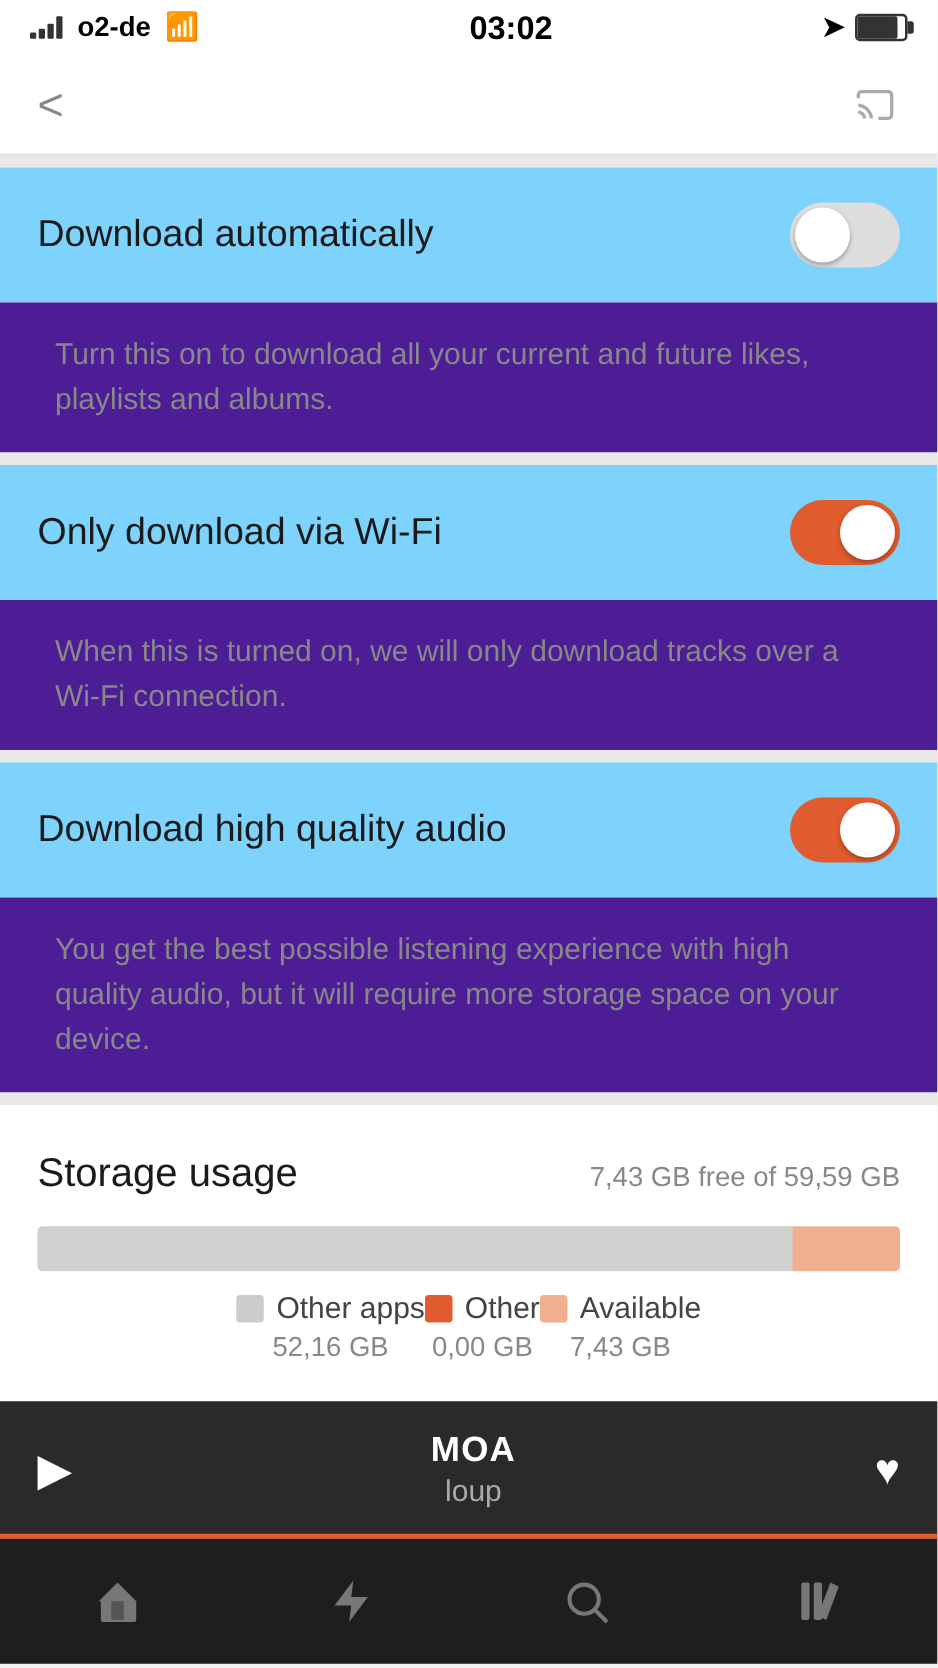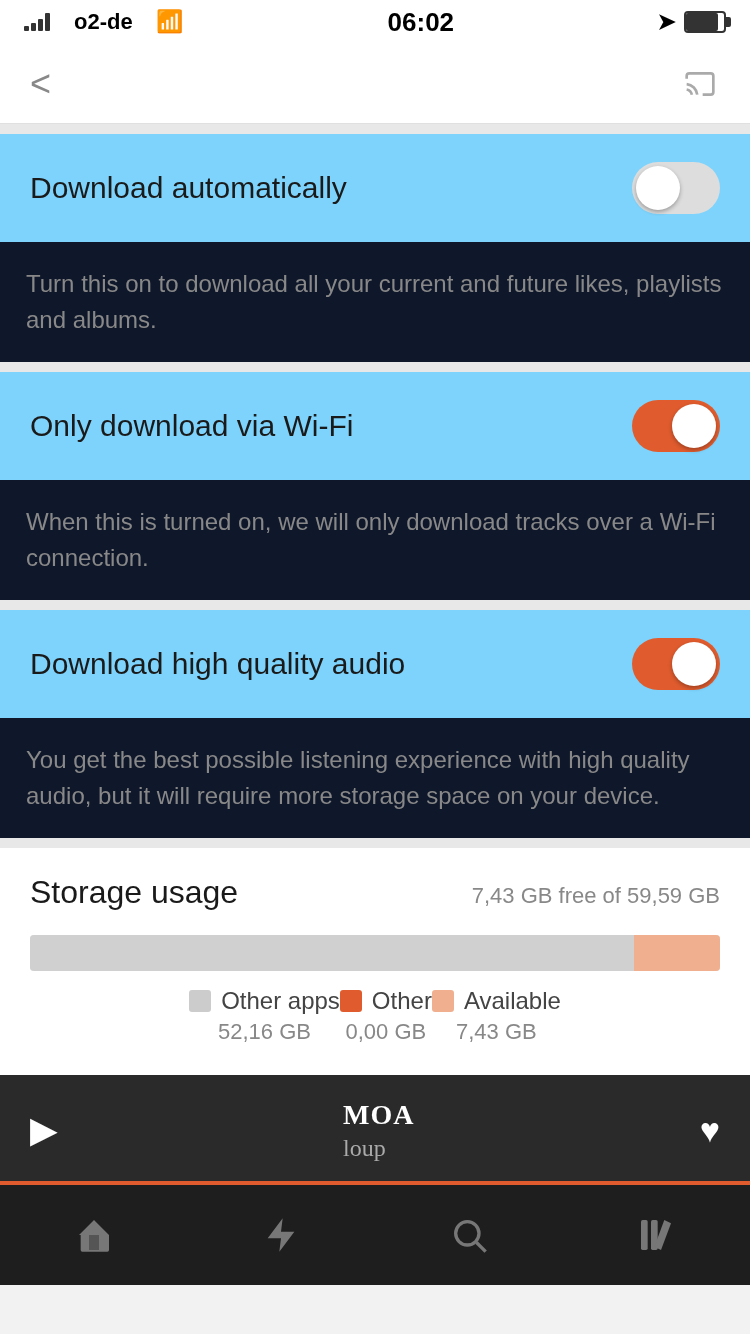--- a/index.html
+++ b/index.html
@@ -19,21 +19,21 @@
       display: flex;
       align-items: center;
       justify-content: space-between;
       padding: 0 24px;
       font-size: 24px;
       font-weight: 600;
     }
     .status-left {
       display: flex;
       align-items: center;
-      gap: 24px;
+      gap: 12px;
       font-size: 22px;
     }
     .status-center {
       font-size: 26px;
       font-weight: 600;
     }
     .status-right {
       display: flex;
       align-items: center;
       gap: 8px;
@@ -152,33 +152,33 @@
     }
     .toggle.off .toggle-thumb {
       left: 4px;
     }
     .toggle.on .toggle-thumb {
       left: 40px;
     }
 
     
     .description-area {
-      background: #0f172a;
-      padding: 24px 26px;
+      background: #4c1d95;
+      padding: 24px 44px;
     }
     .description-text {
       font-size: 24px;
       color: #888;
       line-height: 1.5;
     }
 
     
     .storage-section {
       background: #fff;
-      padding: 26px 30px 20px;
+      padding: 36px 30px 20px;
     }
     .storage-header {
       display: flex;
       align-items: baseline;
       justify-content: space-between;
       margin-bottom: 24px;
     }
     .storage-title {
       font-size: 32px;
       font-weight: 500;
@@ -261,21 +261,21 @@
       left: 0;
       right: 0;
       height: 4px;
       background: #e05c2e;
     }
     .play-btn {
       color: #fff;
       font-size: 36px;
     }
     .player-info {
-      font-family: Liberation Serif, serif;
+      text-align: center;
     }
     .player-title {
       font-size: 28px;
       font-weight: 600;
       color: #fff;
       letter-spacing: 1px;
     }
     .player-subtitle {
       font-size: 24px;
       color: #aaa;
@@ -317,21 +317,21 @@
   <div class="status-left">
     <div class="signal-bars">
       <span></span>
         <span></span>
         <span></span>
         <span></span>
     </div>
     <span>o2-de</span>
     <span>📶</span>
   </div>
-  <div class="status-center">06:02</div>
+  <div class="status-center">03:02</div>
   <div class="status-right">
     <span>➤</span>
     <div class="battery-icon">
       <div class="battery-fill"></div>
     </div>
   </div>
 </div>
 
 <div class="nav-bar">
   <span class="nav-back">&lt;</span>

